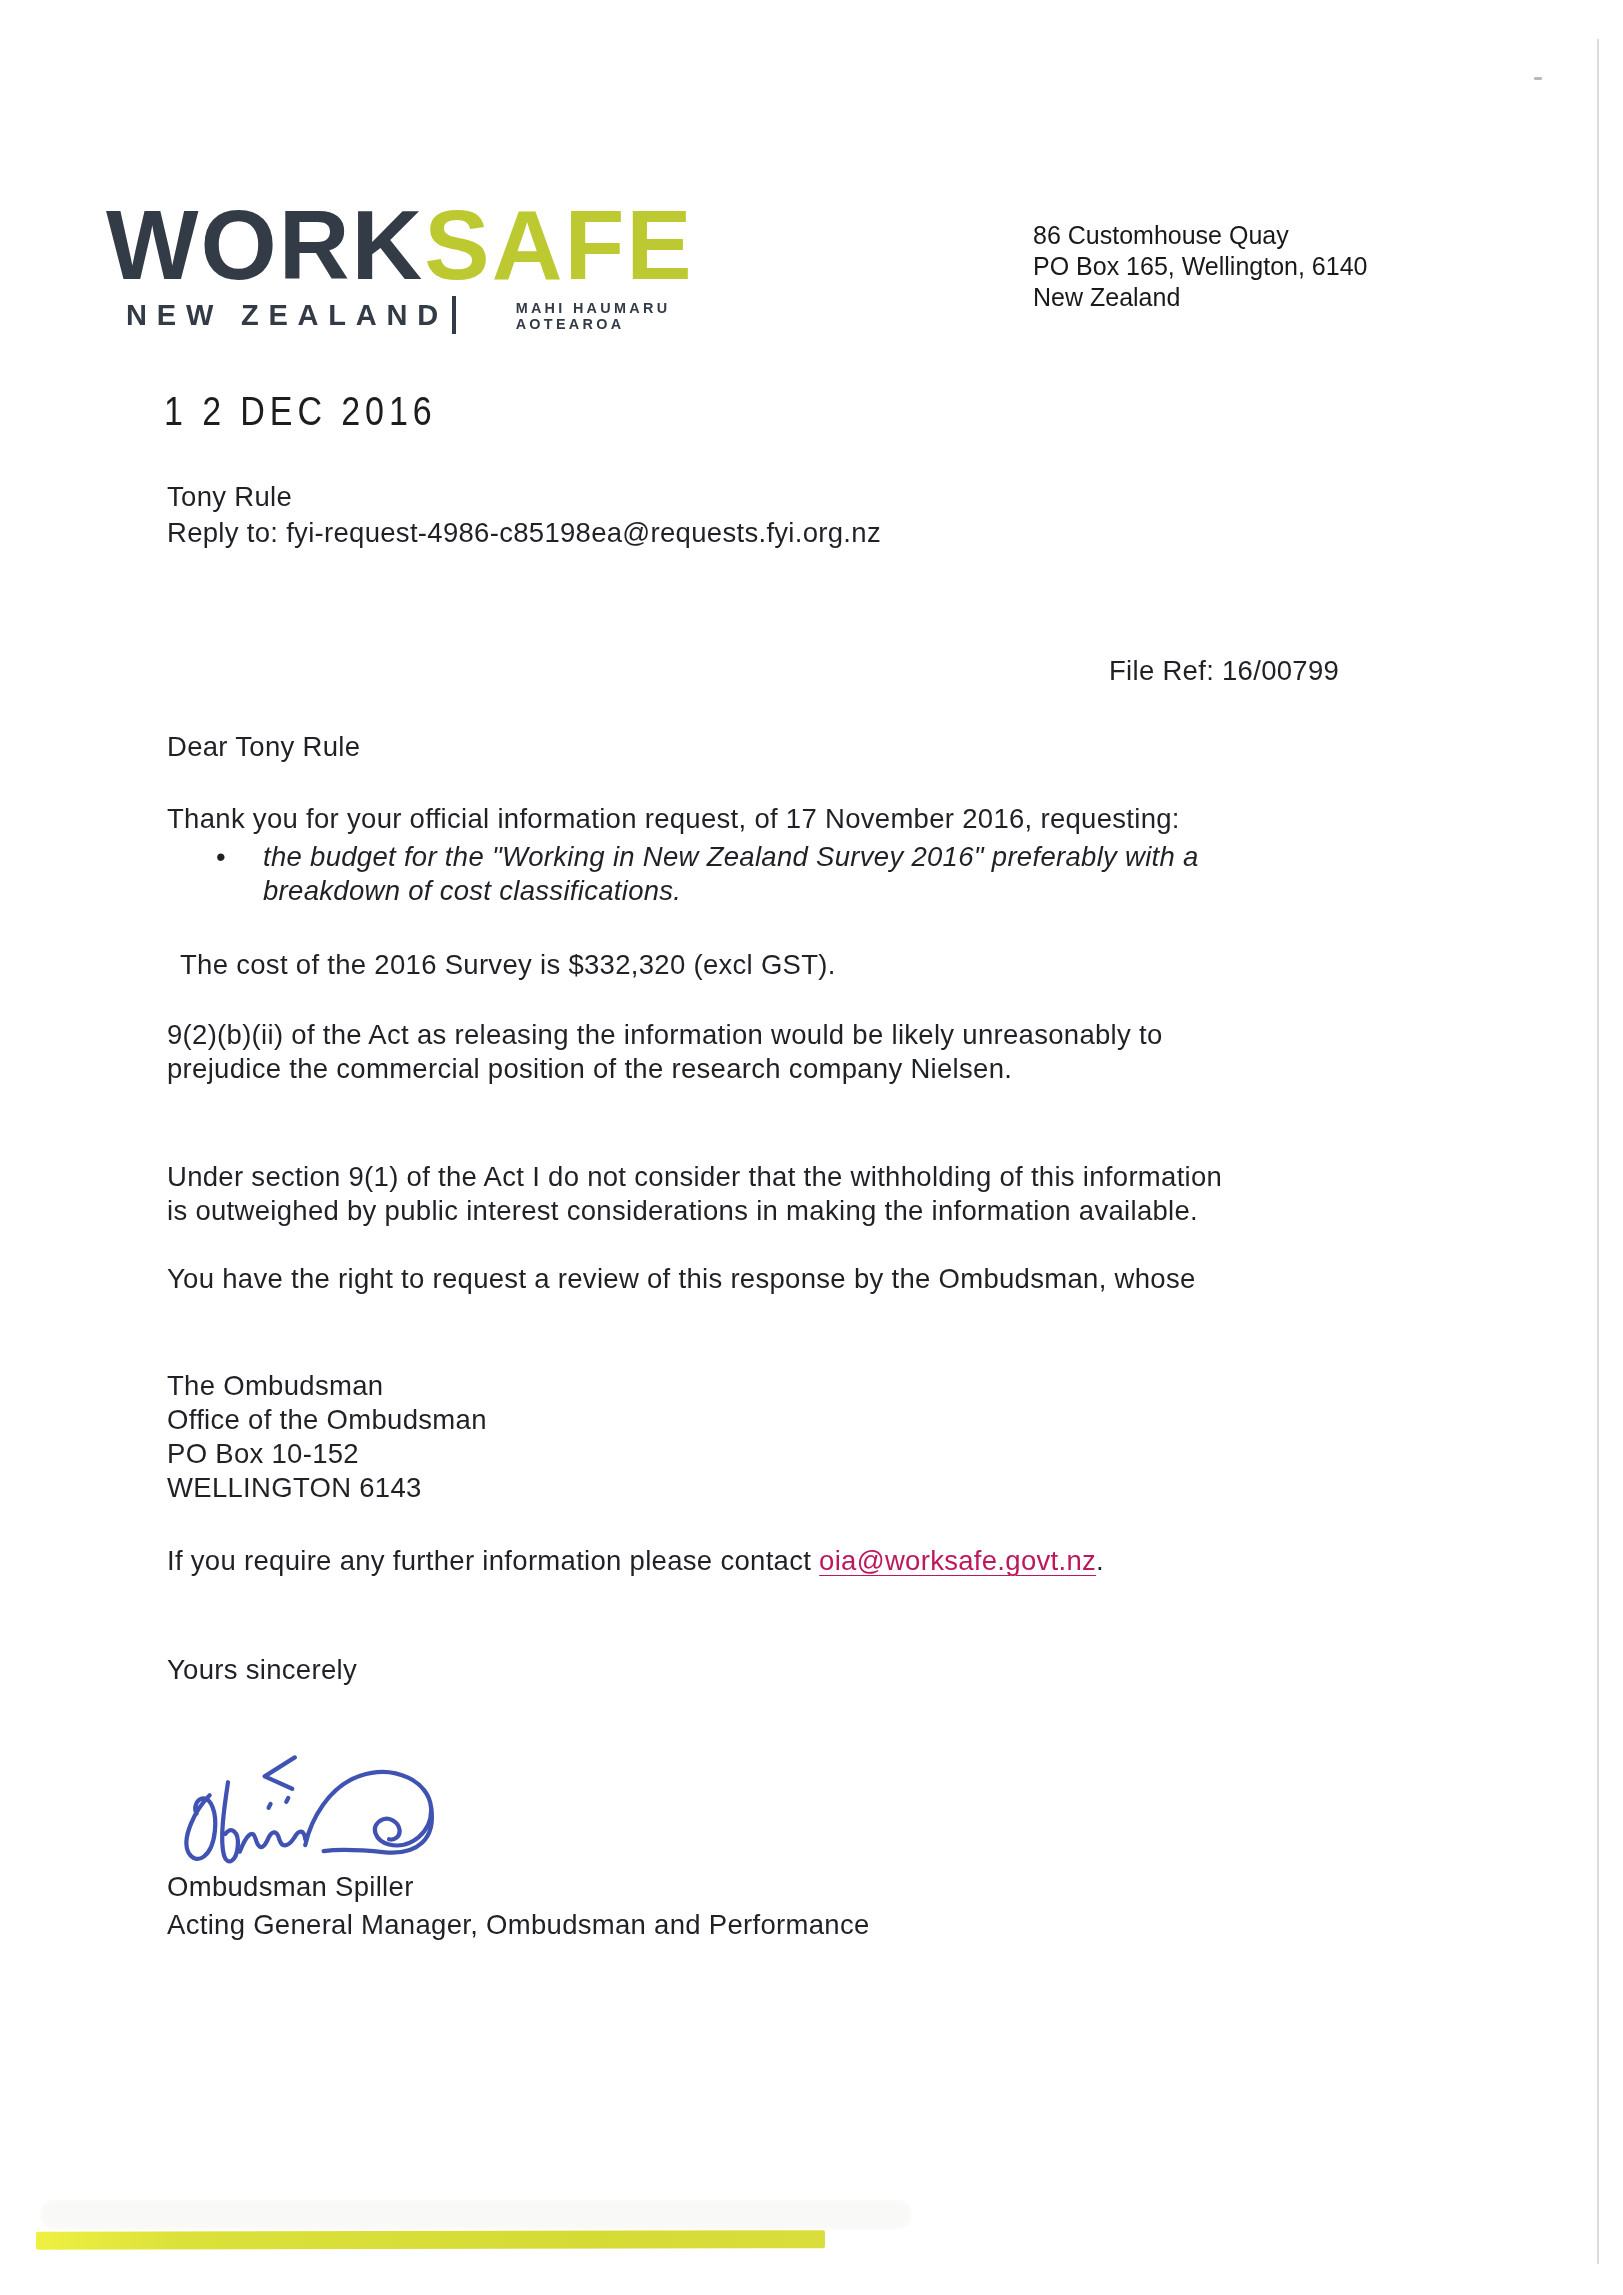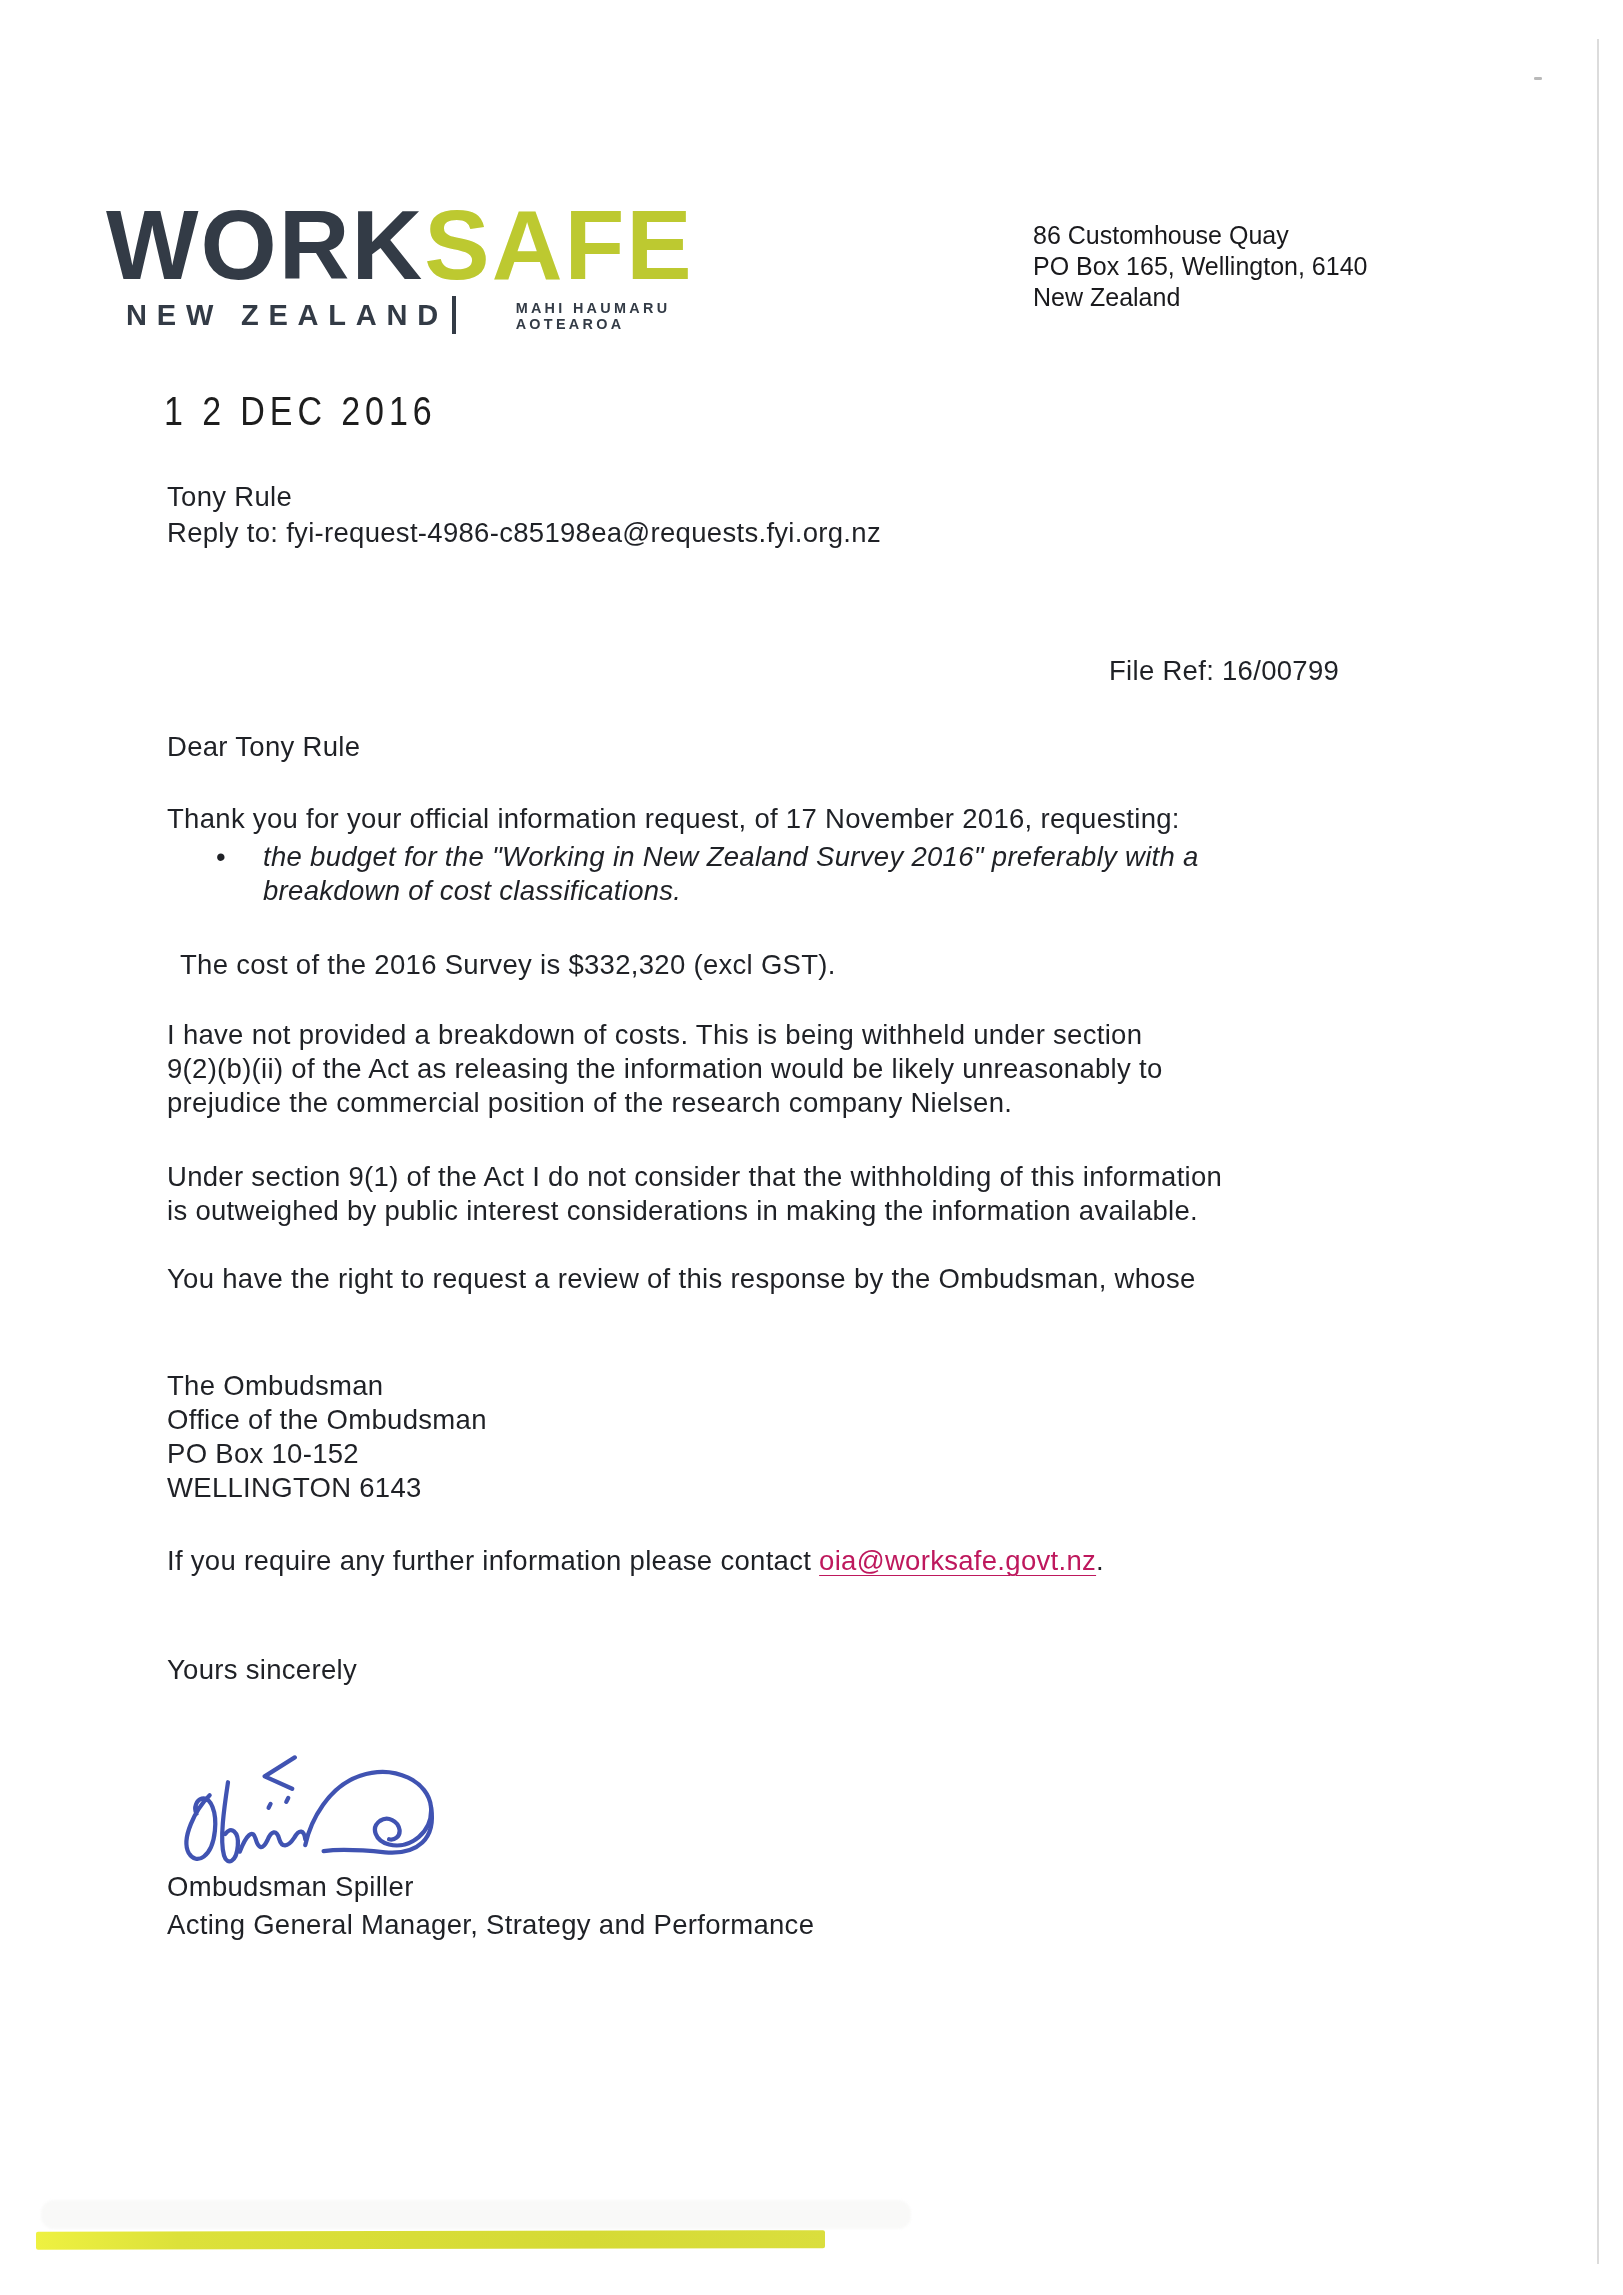--- a/index.html
+++ b/index.html
@@ -128,21 +128,20 @@
     <div class="bullet-lines">
       <div class="nowrap">the budget for the "Working in New Zealand Survey 2016" preferably with a</div>
       <div class="nowrap">breakdown of cost classifications.</div>
     </div>
   </div>
 </div>
 
 <div class="abs bodytext para-cost nowrap">The cost of the 2016 Survey is $332,320 (excl GST).</div>
 
 <div class="abs bodytext para-withhold">
-  <div class="nowrap">I have not provided a breakdown of costs. This is being withheld under section</div>
   <div class="nowrap">9(2)(b)(ii) of the Act as releasing the information would be likely unreasonably to</div>
   <div class="nowrap">prejudice the commercial position of the research company Nielsen.</div>
 </div>
 
 <div class="abs bodytext para-public">
   <div class="nowrap">Under section 9(1) of the Act I do not consider that the withholding of this information</div>
   <div class="nowrap">is outweighed by public interest considerations in making the information available.</div>
 </div>
 
 <div class="abs bodytext para-review">
@@ -169,19 +168,19 @@
     <path d="M192 54 L146 83 L188 102"></path>
     <path d="M108 198 C118 172 128 163 132 178 C136 192 142 197 150 181 C156 166 164 164 168 178 C172 192 181 192 191 177 C199 163 206 165 208 179"></path>
     <path d="M152 131 L155 125"></path>
     <path d="M179 122 L182 116"></path>
     <path d="M208 188 C216 150 244 98 292 82 C346 64 397 92 400 130 C403 168 368 195 336 187 C314 181 308 161 322 151 C334 143 350 151 352 165 C353 175 344 181 336 179"></path>
     <path d="M400 130 C408 178 380 203 330 199 C300 196 260 194 236 197"></path>
   </g>
 </svg>
 
 <div class="abs bodytext sig-name nowrap">Ombudsman Spiller</div>
-<div class="abs bodytext sig-title nowrap">Acting General Manager, Strategy and Performance</div>
+<div class="abs bodytext sig-title nowrap">Acting General Manager, Ombudsman and Performance</div>
 
 <div class="abs footer-smudge"></div>
 <div class="abs footer-bar"></div>
 <div class="abs scan-line-right"></div>
 <div class="abs scan-speck"></div>
 
 
 </body></html>

